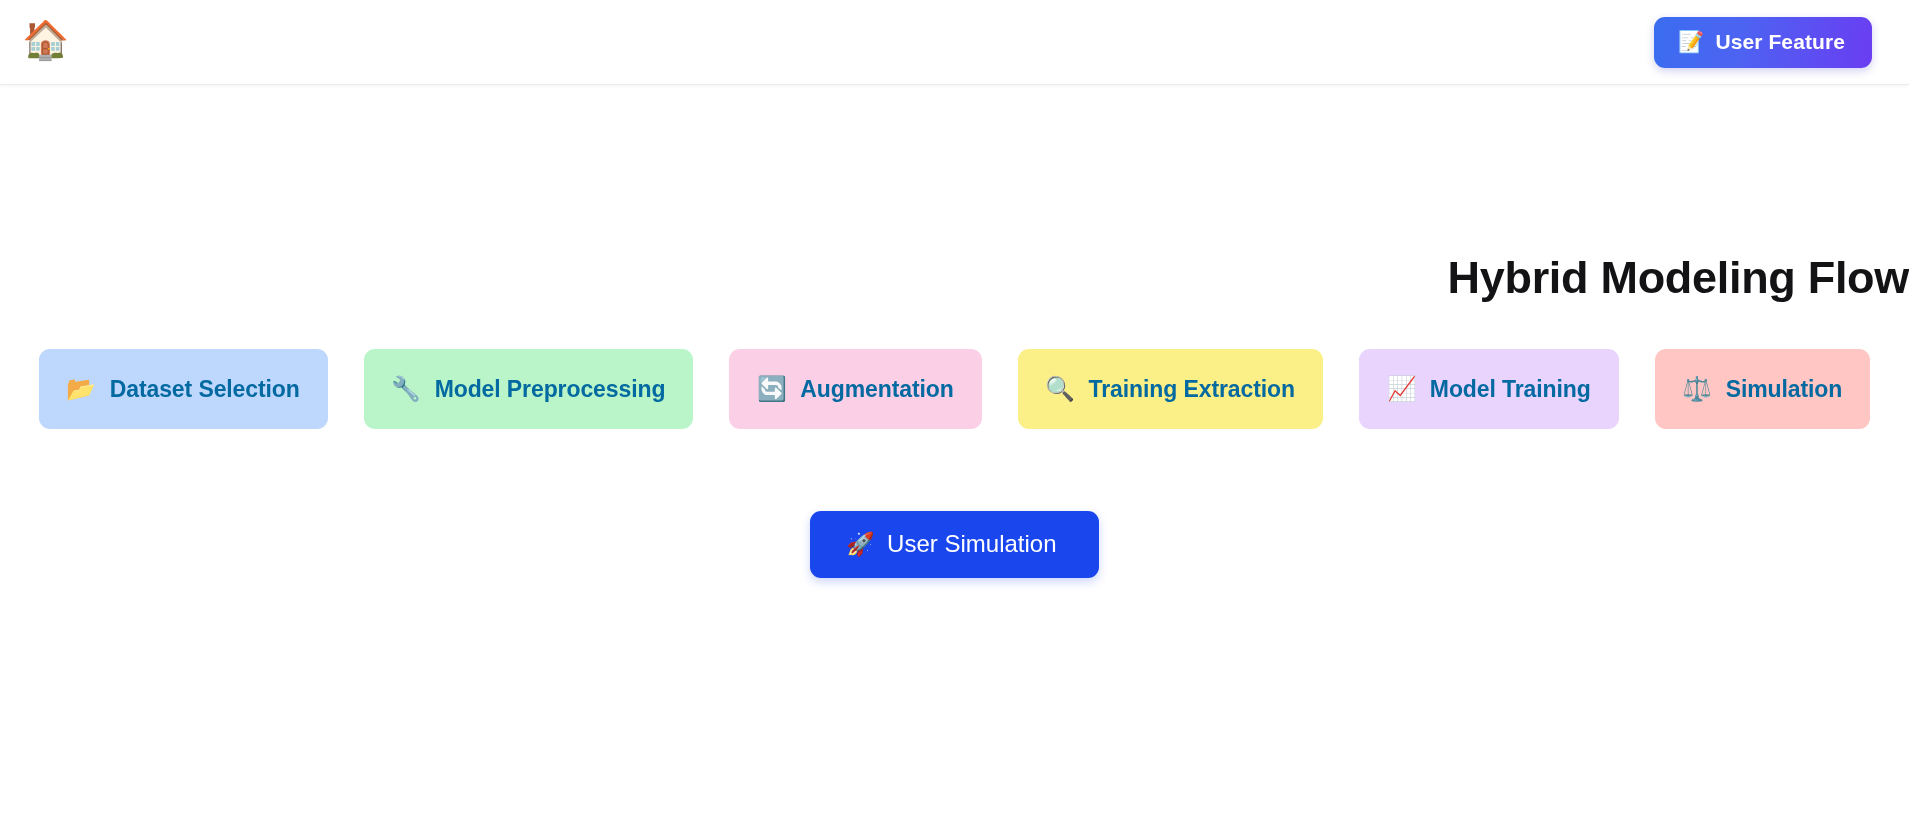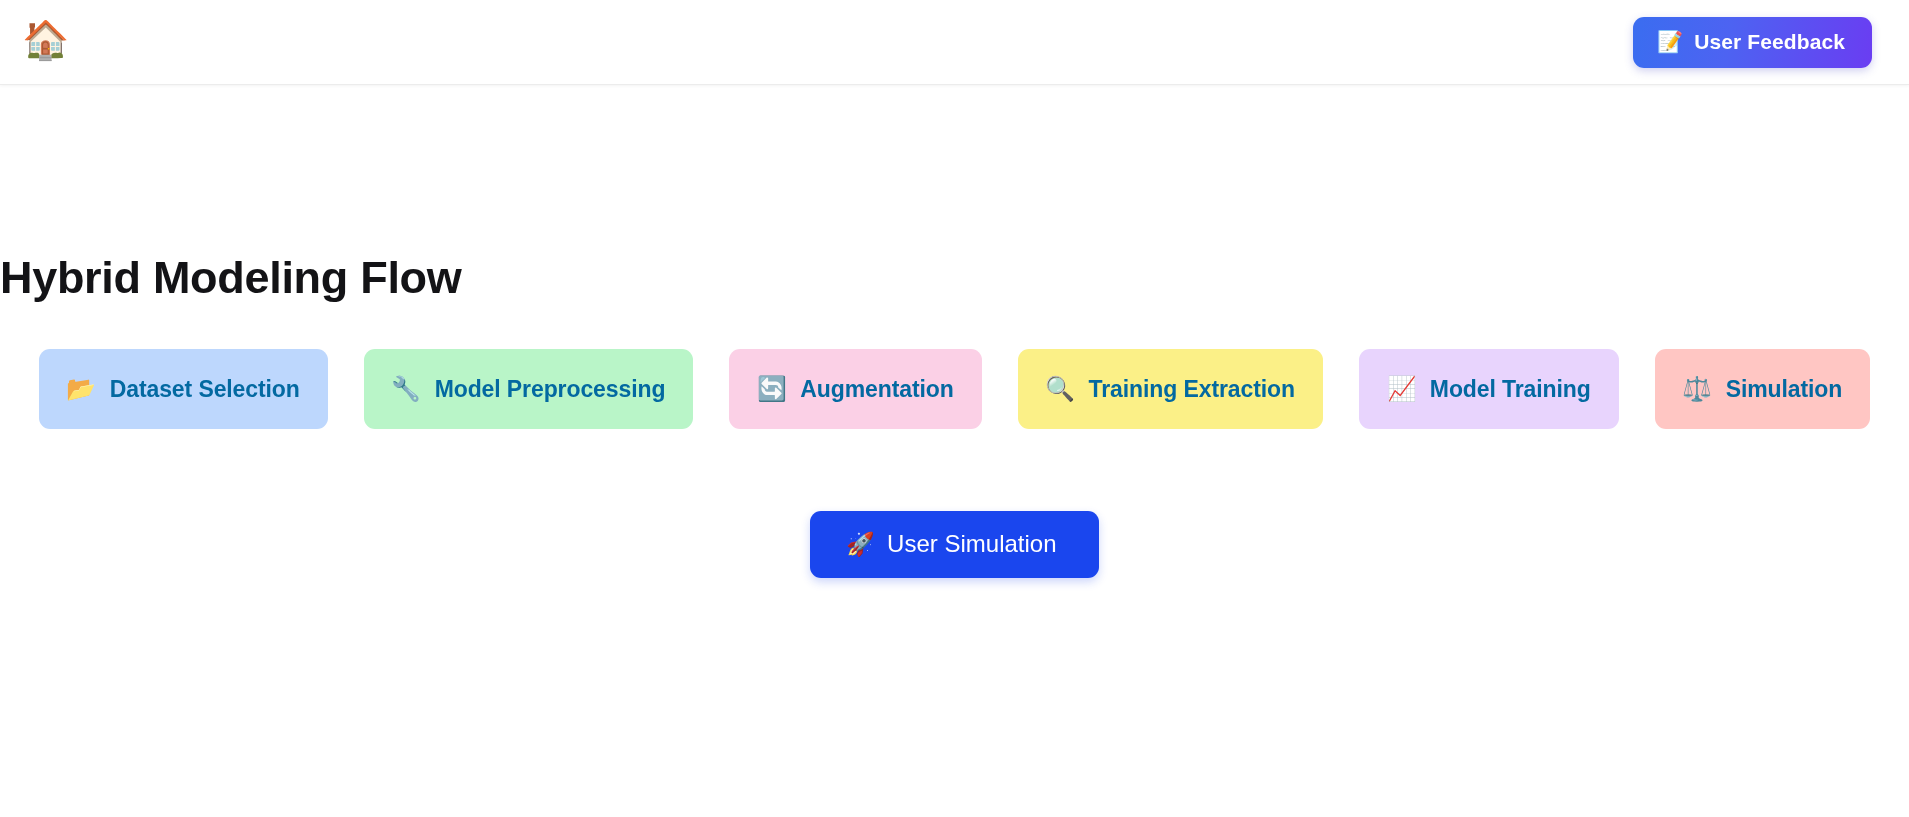--- a/index.html
+++ b/index.html
@@ -54,21 +54,21 @@
   .feedback-btn .emoji { font-size: 21px; line-height: 1; }
 
   
   .main-area {
     width: 100%;
     height: calc(817px - 85px);
     background: #ffffff;
     padding-top: 0;
   }
   .page-title {
-    text-align: left;
+    text-align: right;
     font-size: 45px;
     font-weight: bold;
     color: #131316;
     margin: 0;
     padding-top: 167px;
     letter-spacing: -0.3px;
     font-family: "Liberation Sans", sans-serif;
   }
 
   
@@ -127,21 +127,21 @@
   .start-btn .emoji { font-size: 23px; line-height: 1; }
 </style>
 </head>
 <body style="background: rgb(255, 255, 255);">
 
 <div class="app-header">
   <span class="home-logo">🏠</span>
 
   <button class="feedback-btn">
     <span class="emoji">📝</span>
-    <span>User Feedback</span>
+    <span>User Feature</span>
   </button>
 </div>
 
 <div class="main-area">
 
   <h1 class="page-title">Hybrid Modeling Flow</h1>
 
   <div class="pipeline-row">
 
     <div class="stage-card" style="background: rgb(189, 215, 253);">

